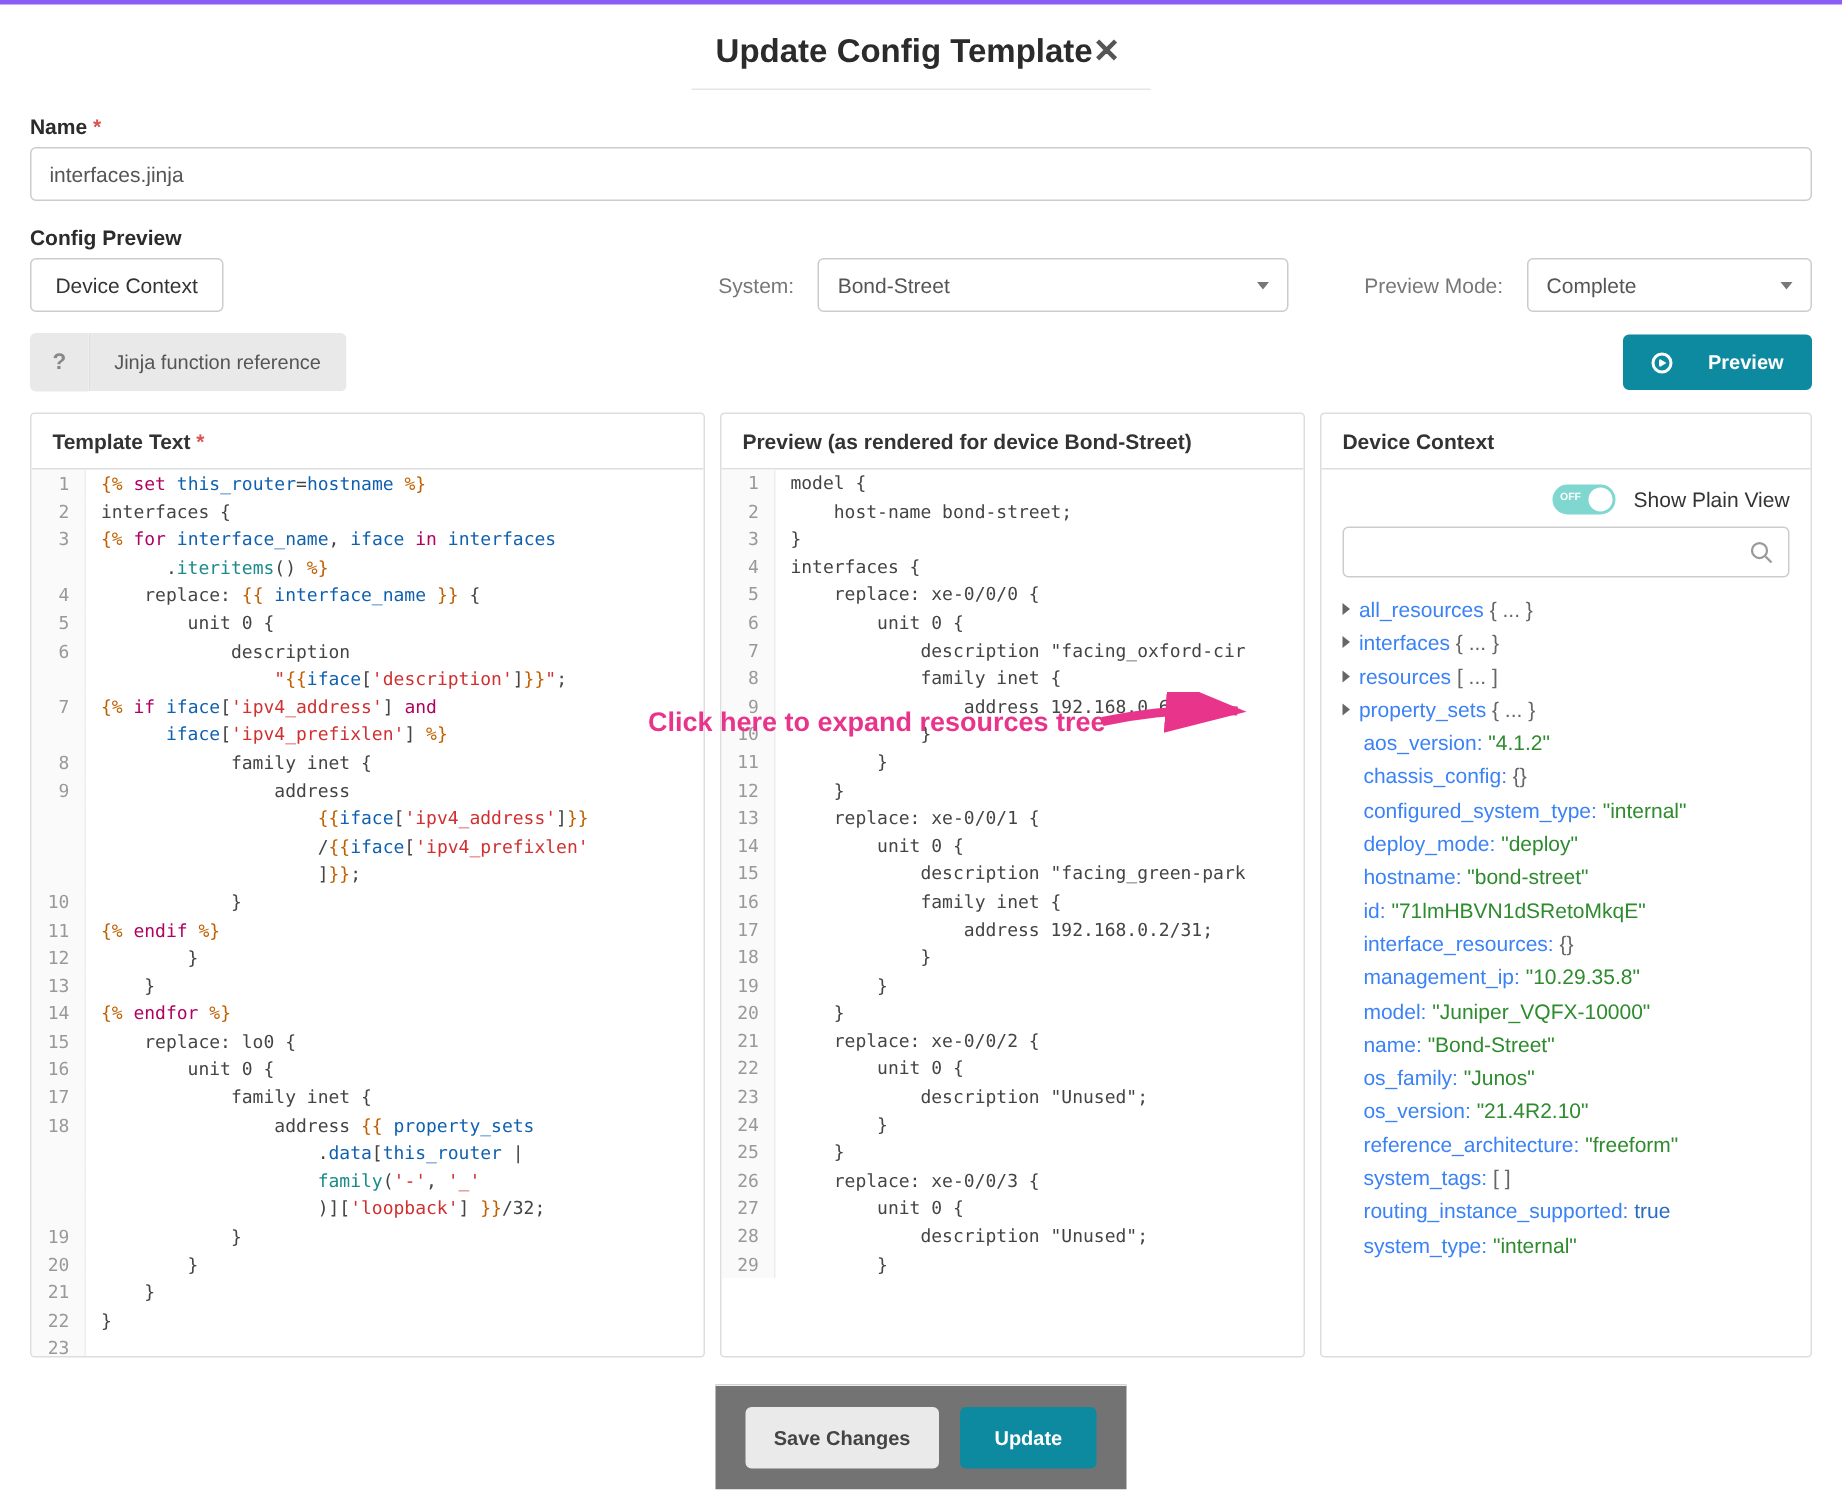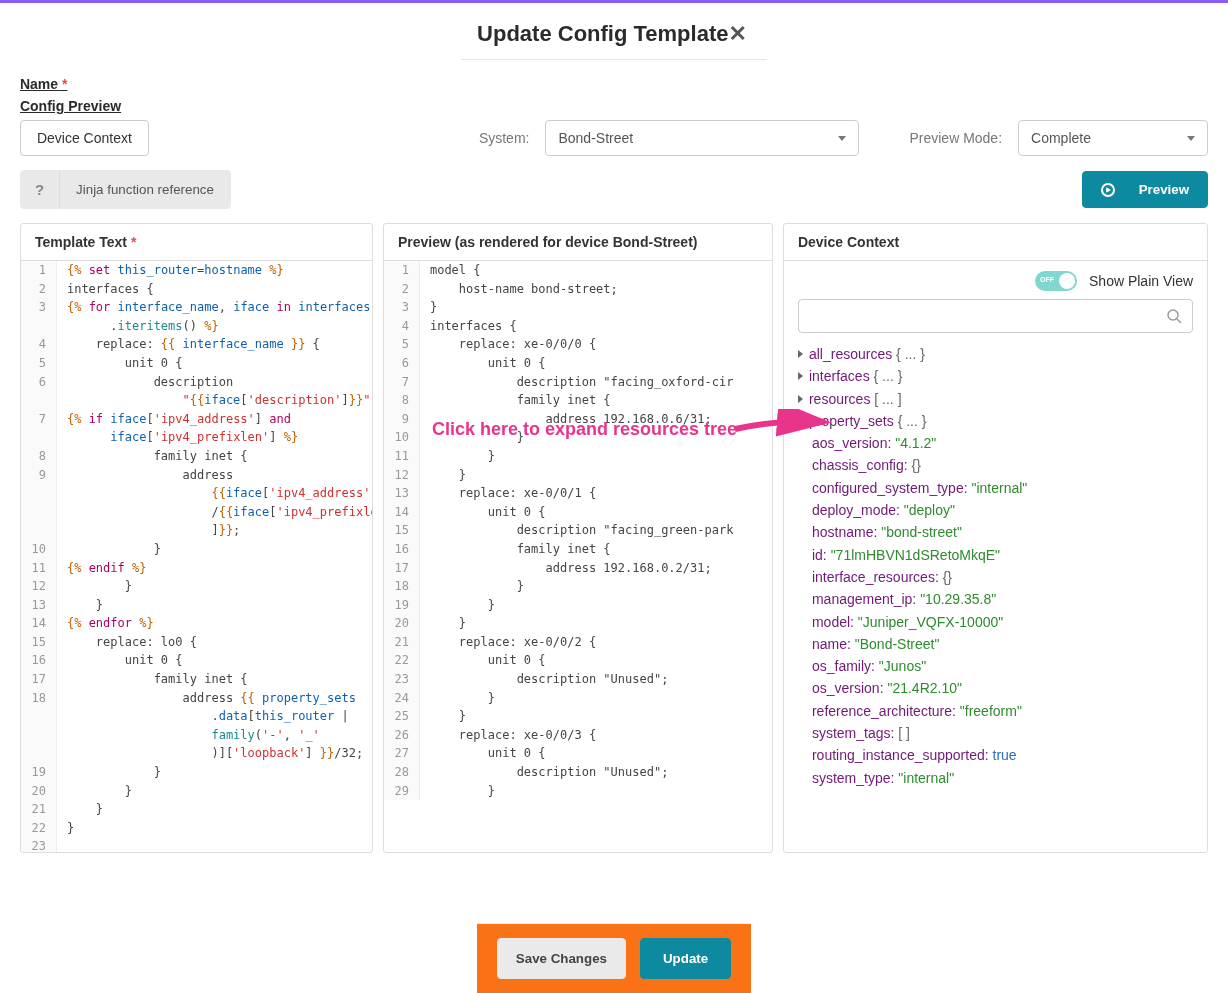--- a/index.html
+++ b/index.html
@@ -38,21 +38,20 @@
 }
 .modal-body {
   flex: 1;
   overflow: auto;
   padding: 16px 16px 0 16px;
 }
 .field-label {
   font-weight: 600;
   color: #2b2b2b;
   margin-bottom: 6px;
-  text-decoration: underline;
 }
 .req { color: #d9534f; }
 .text-input {
   width: 100%;
   padding: 9px 12px;
   border: 1px solid #ccc;
   border-radius: 4px;
   font-size: 14px;
   margin-bottom: 16px;
   color: #555;
@@ -155,21 +154,21 @@
   padding: 10px 14px;
   font-weight: 600;
   border-bottom: 1px solid #ddd;
   color: #333;
 }
 .panel-body {
   flex: 1;
   overflow: auto;
   position: relative;
 }
-.panel-left { width: 353px; }
+.panel-left { width: 450px; }
 .panel-mid { width: 390px; }
 .panel-right { flex: 1; }
 .code {
   font-family: Menlo, Monaco, Consolas, monospace;
   font-size: 12px;
   line-height: 1.55;
 }
 .code-row { display: flex; }
 .ln {
   width: 36px;
@@ -232,27 +231,27 @@
 .tree-row { padding: 1px 0; }
 .tri {
   display: inline-block;
   width: 0; height: 0;
   border-top: 4px solid transparent;
   border-bottom: 4px solid transparent;
   border-left: 5px solid #666;
   margin-right: 6px;
   vertical-align: 1px;
 }
-.tree .k { color: #701a75; }
+.tree .k { color: #3b82f6; }
 .tree .brace { color: #666; }
 .tree .vstr { color: #2e8b2e; }
 .tree .vbool { color: #2a6cc0; }
 .modal-footer {
   border-top: 1px solid #eee;
-  background: #f97316;
+  background: #737373;
   padding: 14px 20px;
   display: flex;
   justify-content: flex-end;
   gap: 14px;
 }
 .footer-gray {
   background: #eaeaea;
   border: 1px solid #eaeaea;
   color: #444;
   padding: 12px 18px;
@@ -292,20 +291,21 @@
 <div class="modal">
   <div class="modal-header">
     <div class="modal-title">Update Config Template</div>
     <div class="close-x">✕</div>
   </div>
 
   <div class="modal-body">
     <div class="field-label">
       <span>Name</span> <span class="req">*</span>
     </div>
+    <input class="text-input" type="text" value="interfaces.jinja" style="">
 
     <div class="field-label">Config Preview</div>
 
     <div class="cfg-row">
       <button class="btn">Device Context</button>
       <span class="form-inline-label" style="margin-left:320px">System:</span>
       <div class="select">
         <span>Bond-Street</span>
         <span class="caret"></span>
       </div>

